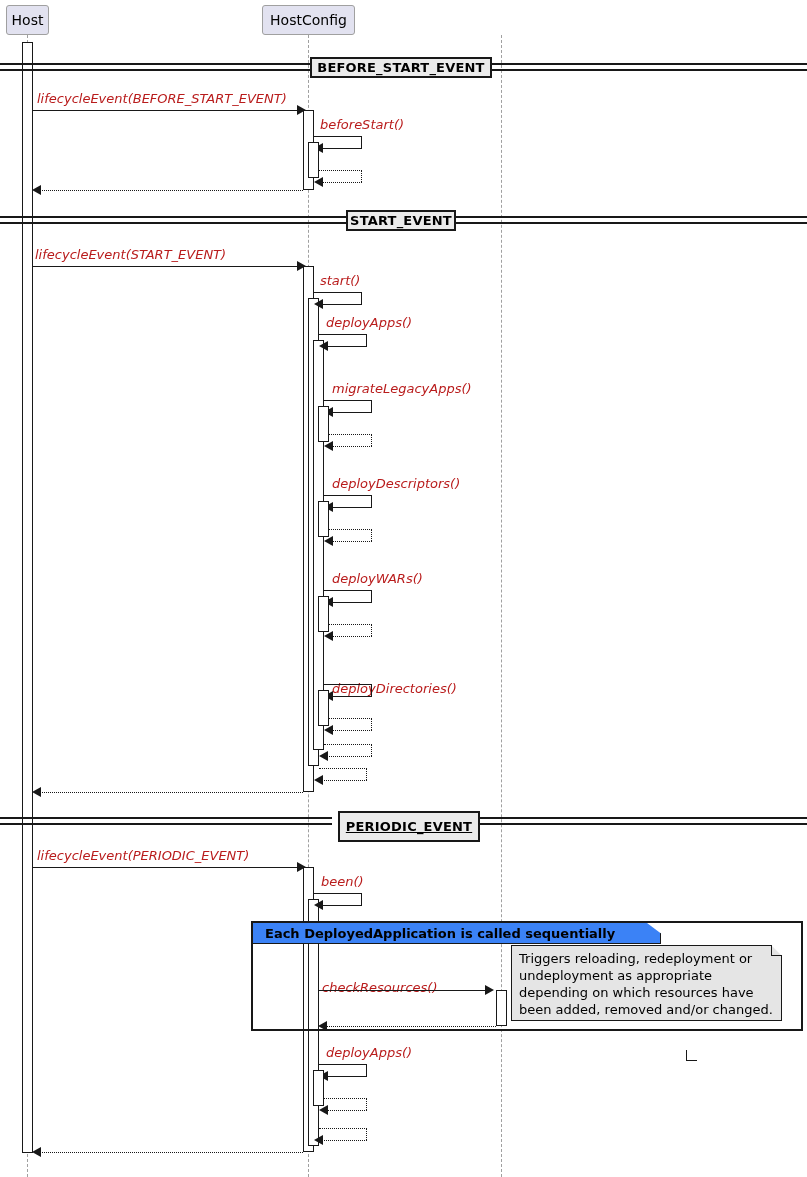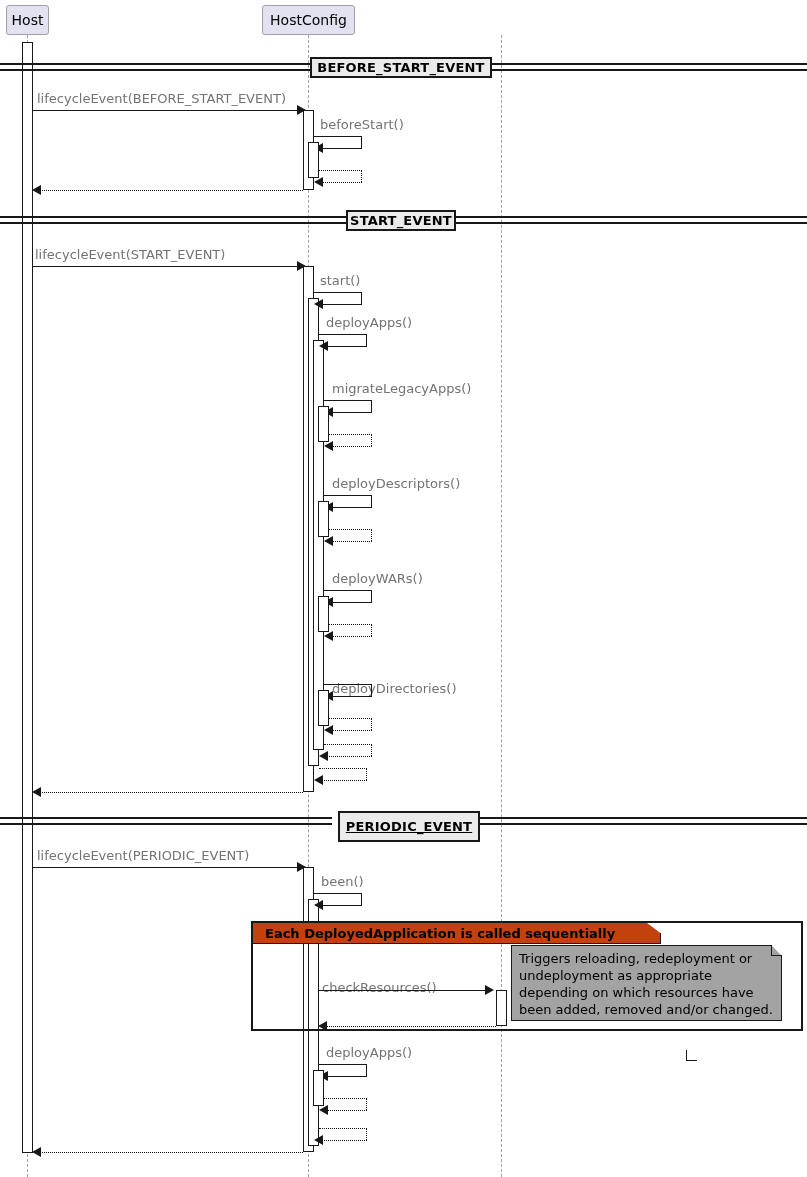--- a/index.html
+++ b/index.html
@@ -20,44 +20,44 @@
   .activation{position:absolute;box-sizing:border-box;background:#FFFFFF;border:1px solid #181818;}
 
   
   .msgline{position:absolute;height:0;border-top:1px solid #181818;}
   .msgline.dotted{border-top:1px dotted #181818;}
   .vline{position:absolute;width:0;border-left:1px solid #181818;}
   .vline.dotted{border-left:1px dotted #181818;}
   .arrow{position:absolute;width:0;height:0;}
   .arrow.right{border-top:5px solid transparent;border-bottom:5px solid transparent;border-left:9px solid #181818;}
   .arrow.left{border-top:5px solid transparent;border-bottom:5px solid transparent;border-right:9px solid #181818;}
-  .msglabel{position:absolute;font-size:13px;color:#737373;white-space:nowrap;line-height:14px;}
+  .msglabel{position:absolute;font-size:13px;color:#b91c1c;white-space:nowrap;line-height:14px;font-style:italic;}
 
   
   .divrule{position:absolute;height:0;border-top:2px solid #181818;}
   .divbox{
     position:absolute;box-sizing:border-box;background:#EBEBEB;
     border:2px solid #181818;
     display:flex;align-items:center;justify-content:center;
     font-size:13px;font-weight:bold;color:#000;white-space:nowrap;letter-spacing:.2px;
   }
 
   
   .groupframe{position:absolute;box-sizing:border-box;border:2px solid #181818;background:transparent;}
   .grouphdr{
-    position:absolute;box-sizing:border-box;background:#c2410c;
+    position:absolute;box-sizing:border-box;background:#3b82f6;
     border:1px solid #181818;border-left:none;border-top:none;
     font-size:13px;font-weight:bold;color:#000;white-space:nowrap;
     display:flex;align-items:center;padding-left:12px;
     clip-path:polygon(0 0,calc(100% - 14px) 0,100% 50%,100% 100%,0 100%);
   }
 
   
   .note{
-    position:absolute;box-sizing:border-box;background:#a3a3a3;border:1px solid #181818;
+    position:absolute;box-sizing:border-box;background:#e5e5e5;border:1px solid #181818;
     font-size:13px;line-height:17px;color:#000;padding:4px 6px 4px 7px;
     clip-path:polygon(0 0,calc(100% - 11px) 0,100% 11px,100% 100%,0 100%);
   }
   .notefold{position:absolute;width:11px;height:11px;}
   .notefold::before{content:"";position:absolute;inset:0;border-left:1px solid #181818;border-bottom:1px solid #181818;}
 </style>
 </head>
 <body>
 
 <div id="canvas">

